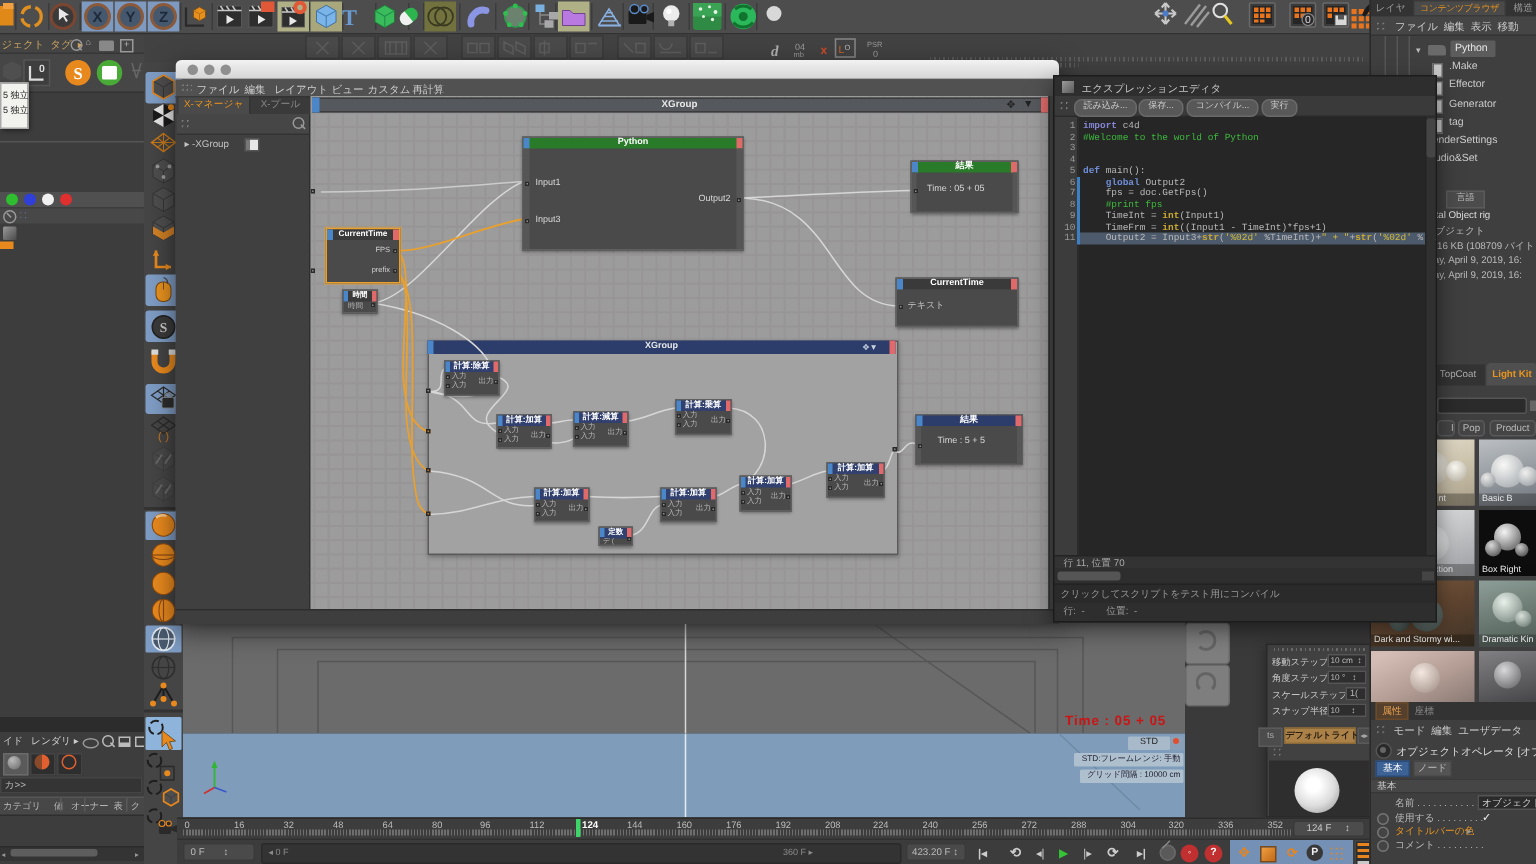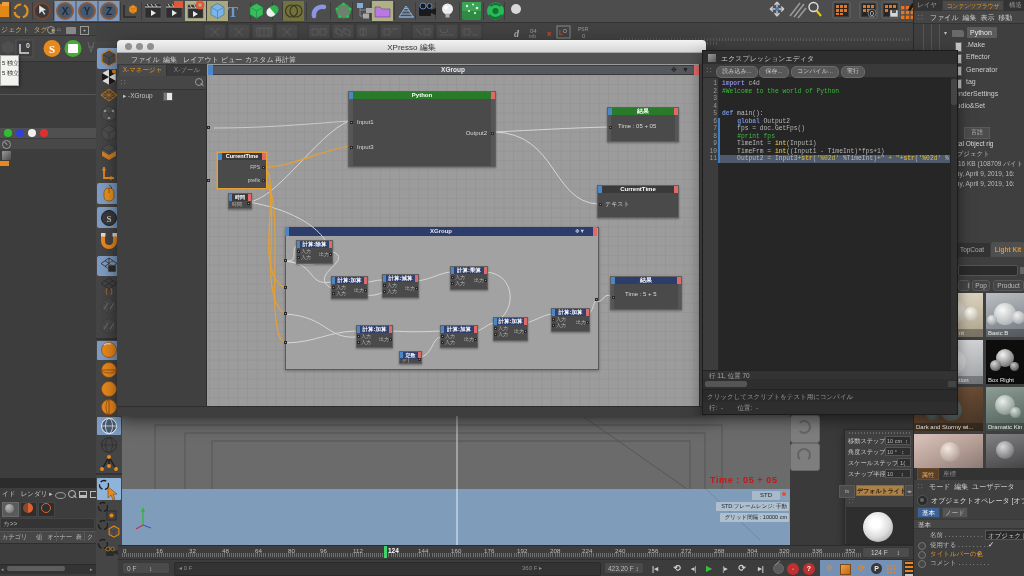--- a/index.html
+++ b/index.html
@@ -709,21 +709,20 @@
 </div>
 
 <div id="snap"></div>
 
 <div class="a" id="xpresso" style="left:117px;top:40px;width:589px;height:375px;box-shadow:0 6px 18px rgba(0,0,0,.55);border-radius:4px 4px 0 0;">
 
   <div class="a" style="left:0;top:0;width:589px;height:12px;border-radius:4px 4px 0 0;background:linear-gradient(#f2f2f2,#d6d6d6);border-bottom:1px solid #a8a8a8;"></div>
   <div class="a" style="left:8px;top:3px;width:7px;height:7px;border-radius:50%;background:#8f8f8f;"></div>
   <div class="a" style="left:19px;top:3px;width:7px;height:7px;border-radius:50%;background:#8f8f8f;"></div>
   <div class="a" style="left:30px;top:3px;width:7px;height:7px;border-radius:50%;background:#8f8f8f;"></div>
-  <div class="a" style="left:0;top:2px;width:589px;text-align:center;font-size:8px;color:#333;">XPresso 編集</div>
 
   <div class="a" style="left:0;top:13px;width:589px;height:11px;background:#515151;border-bottom:1px solid #3a3a3a;"></div>
   <div class="a" style="left:3px;top:15px;width:8px;height:7px;background:radial-gradient(circle 1px at 2px 2px,#888 60%,transparent 61%) 0 0/3px 3px;"></div>
   <div class="a" style="left:0;top:15px;font-size:7px;color:#cfcfcf;white-space:nowrap;">
         <span class="a" style="left:14px;white-space:nowrap;">ファイル</span>
         <span class="a" style="left:46px;white-space:nowrap;">編集</span>
         <span class="a" style="left:66px;white-space:nowrap;">レイアウト</span>
         <span class="a" style="left:104px;white-space:nowrap;">ビュー</span>
         <span class="a" style="left:128px;white-space:nowrap;">カスタム</span>
         <span class="a" style="left:158px;white-space:nowrap;">再計算</span>

